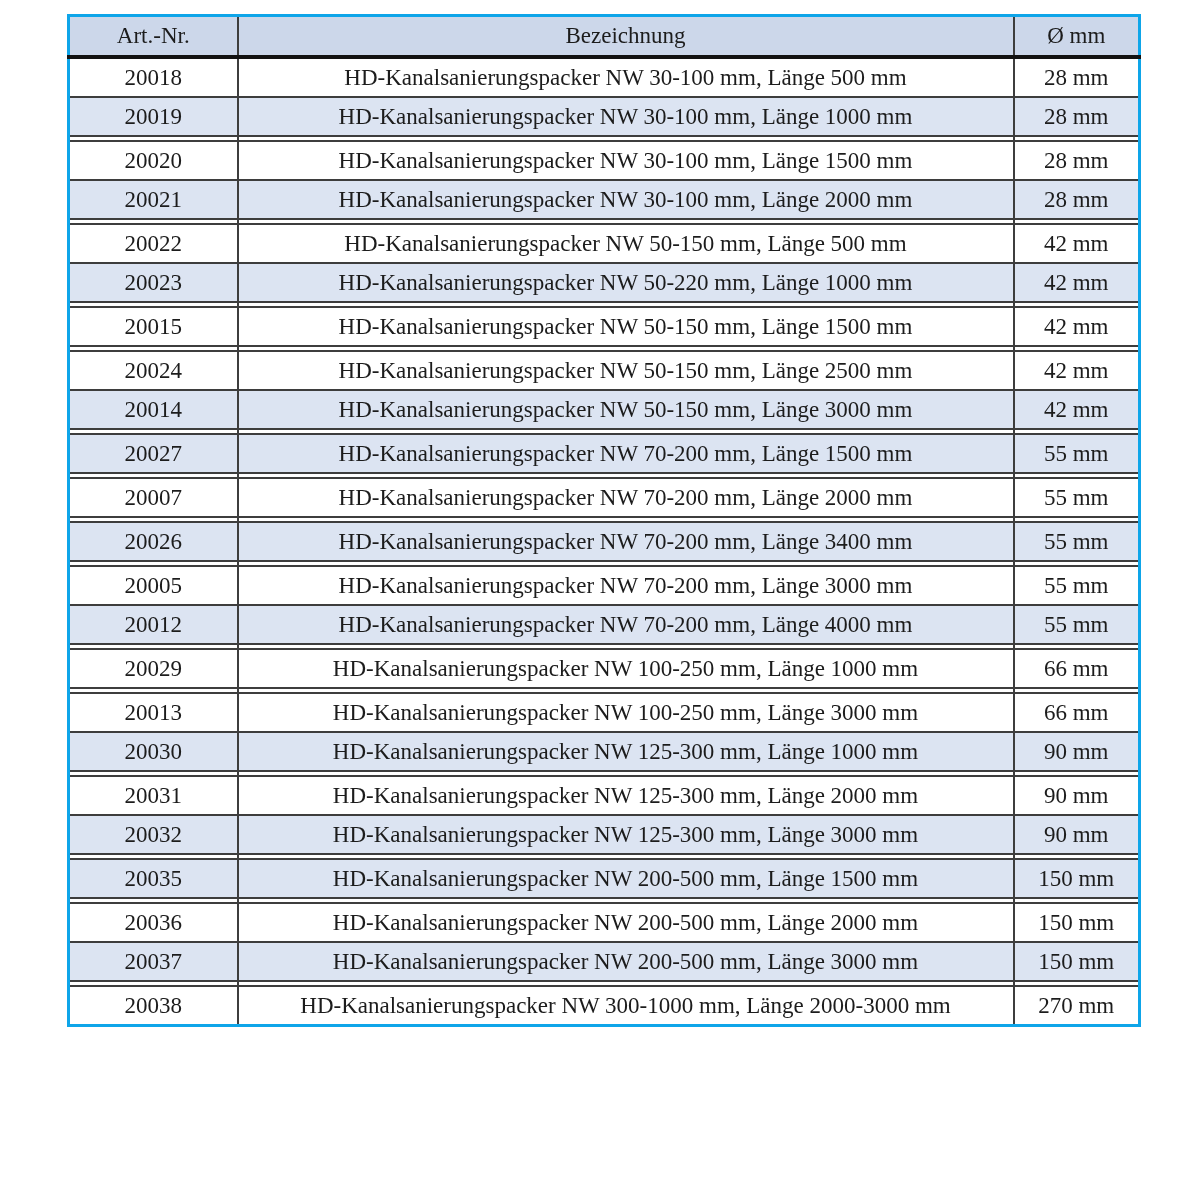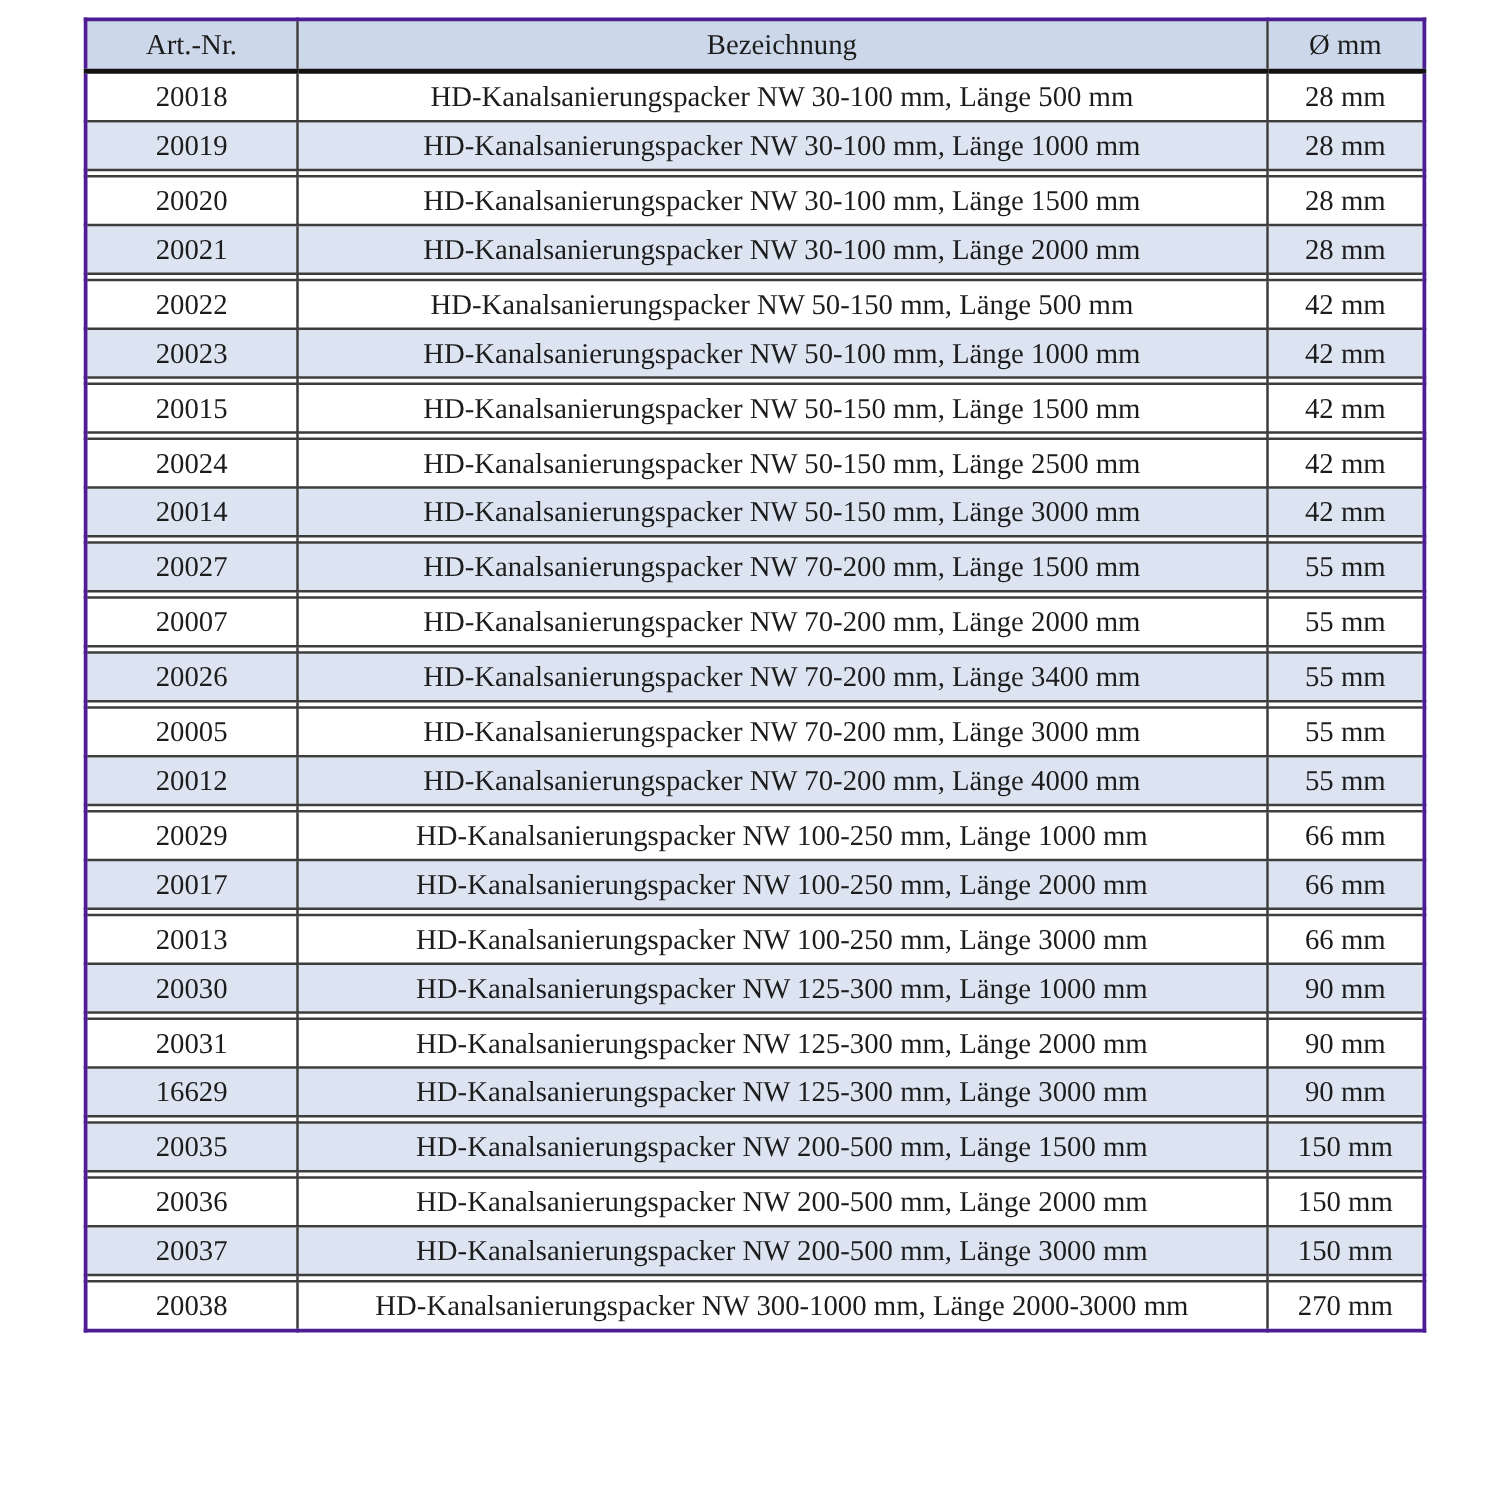--- a/index.html
+++ b/index.html
@@ -16,21 +16,21 @@
     color: #1c1c1c;
     overflow: hidden;
   }
   table.product-table {
     position: absolute;
     left: 67px;
     top: 14px;
     width: 1071px;
     border-collapse: collapse;
     table-layout: fixed;
-    border: 3px solid #4c1d95;
+    border: 3px solid #0ea5e9;
   }
   col.c-art  { width: 169px; }
   col.c-bez  { width: 776px; }
   col.c-dia  { width: 126px; }
   th, td {
     border: 2px solid #3d3d3d;
     text-align: center;
     vertical-align: middle;
     padding: 0 4px;
     font-size: 23px;
@@ -106,21 +106,21 @@
           <td></td>
           <td></td>
         </tr>
         <tr>
           <td>20022</td>
           <td>HD-Kanalsanierungspacker NW 50-150 mm, Länge 500 mm</td>
           <td>42 mm</td>
         </tr>
         <tr class="stripe">
           <td>20023</td>
-          <td>HD-Kanalsanierungspacker NW 50-100 mm, Länge 1000 mm</td>
+          <td>HD-Kanalsanierungspacker NW 50-220 mm, Länge 1000 mm</td>
           <td>42 mm</td>
         </tr>
         <tr class="spacer">
           <td></td>
           <td></td>
           <td></td>
         </tr>
         <tr>
           <td>20015</td>
           <td>HD-Kanalsanierungspacker NW 50-150 mm, Länge 1500 mm</td>
@@ -189,25 +189,20 @@
         <tr class="spacer">
           <td></td>
           <td></td>
           <td></td>
         </tr>
         <tr>
           <td>20029</td>
           <td>HD-Kanalsanierungspacker NW 100-250 mm, Länge 1000 mm</td>
           <td>66 mm</td>
         </tr>
-        <tr class="stripe">
-          <td>20017</td>
-          <td>HD-Kanalsanierungspacker NW 100-250 mm, Länge 2000 mm</td>
-          <td>66 mm</td>
-        </tr>
         <tr class="spacer">
           <td></td>
           <td></td>
           <td></td>
         </tr>
         <tr>
           <td>20013</td>
           <td>HD-Kanalsanierungspacker NW 100-250 mm, Länge 3000 mm</td>
           <td>66 mm</td>
         </tr>
@@ -220,21 +215,21 @@
           <td></td>
           <td></td>
           <td></td>
         </tr>
         <tr>
           <td>20031</td>
           <td>HD-Kanalsanierungspacker NW 125-300 mm, Länge 2000 mm</td>
           <td>90 mm</td>
         </tr>
         <tr class="stripe">
-          <td>16629</td>
+          <td>20032</td>
           <td>HD-Kanalsanierungspacker NW 125-300 mm, Länge 3000 mm</td>
           <td>90 mm</td>
         </tr>
         <tr class="spacer">
           <td></td>
           <td></td>
           <td></td>
         </tr>
         <tr class="stripe">
           <td>20035</td>

